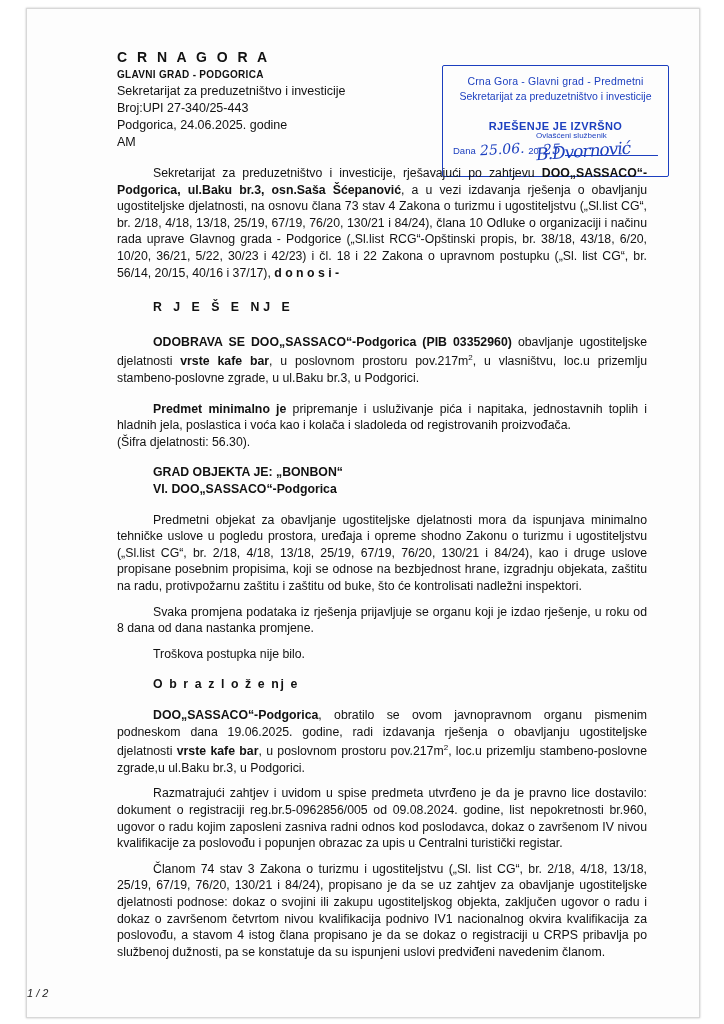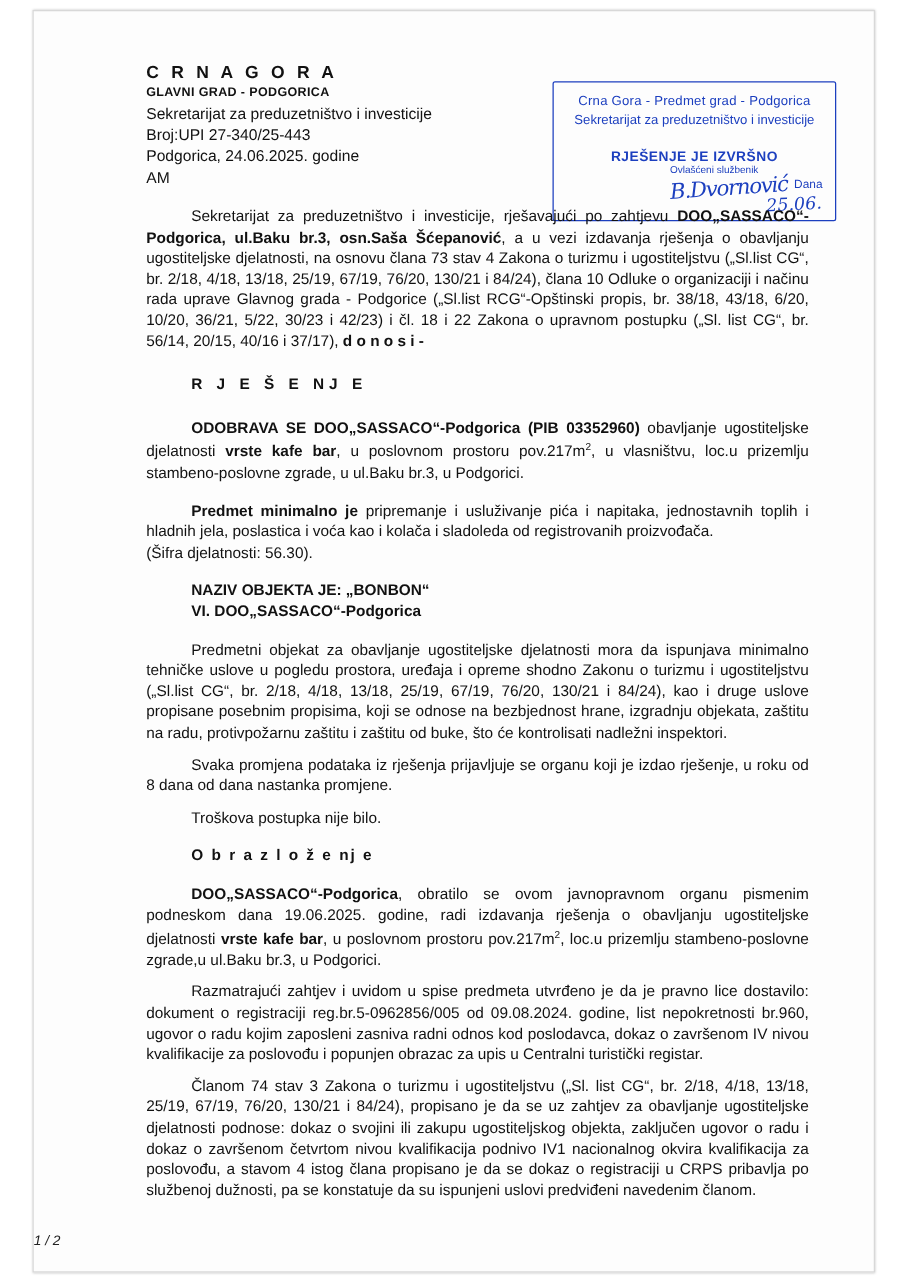--- a/index.html
+++ b/index.html
@@ -51,21 +51,20 @@
   .stamp .l1 { font-size: 10.5px; margin-top: 9px; letter-spacing: .2px; }
   .stamp .l2 { font-size: 10.5px; margin-top: 3px; }
   .stamp .l3 { font-size: 11px; margin-top: 18px; font-weight: bold; letter-spacing: .4px; }
   .stamp .row {
     display: flex;
     align-items: flex-end;
     gap: 4px;
     margin-top: 10px;
     padding: 0 10px;
     font-size: 9.5px;
-    flex-direction: column;
   }
   .stamp .hand {
     font-family: "DejaVu Serif", serif;
     font-style: italic;
     font-size: 14px;
     line-height: 1;
     transform: rotate(-3deg);
   }
   .stamp .line { flex: 1; border-bottom: 1px solid #1c3fbf; height: 12px; }
   .stamp .sigwrap {
@@ -118,21 +117,21 @@
   }
   sup { font-size: 8px; vertical-align: super; }
 </style>
 </head>
 <body>
 
 <div class="page">
   <div class="sheet">
 
     <div class="stamp">
-      <div class="l1">Crna Gora - Predmet grad - Podgorica</div>
+      <div class="l1">Crna Gora - Glavni grad - Predmetni</div>
       <div class="l2">Sekretarijat za preduzetništvo i investicije</div>
       <div class="l3">RJEŠENJE JE IZVRŠNO</div>
       <div class="row">
         <span>Dana</span>
         <span class="hand">25.06.</span>
         <span>20</span>
         <span class="hand">25</span>
         <span class="line"></span>
       </div>
       <div class="sigwrap">
@@ -164,21 +163,21 @@
 
       <p class="body"><b>ODOBRAVA SE DOO„SASSACO“-Podgorica (PIB 03352960)</b><span> obavljanje ugostiteljske djelatnosti </span><b>vrste kafe bar</b><span>, u poslovnom prostoru pov.217m</span><sup>2</sup><span>, u vlasništvu, loc.u prizemlju stambeno-poslovne zgrade, u ul.Baku br.3, u Podgorici.</span></p>
 
       <div class="gap-m"></div>
 
       <p class="body"><b>Predmet minimalno je</b><span> pripremanje i usluživanje pića i napitaka, jednostavnih toplih i hladnih jela, poslastica i voća kao i kolača i sladoleda od registrovanih proizvođača.</span></p>
       <p class="body noind">(Šifra djelatnosti: 56.30).</p>
 
       <div class="gap-m"></div>
 
-      <p class="body noind" style="padding-left:36px"><b>NAZIV OBJEKTA JE: „BONBON“</b></p>
+      <p class="body noind" style="padding-left:36px"><b>GRAD OBJEKTA JE: „BONBON“</b></p>
       <p class="body noind" style="padding-left:36px"><b>VI. DOO„SASSACO“-Podgorica</b></p>
 
       <div class="gap-m"></div>
 
       <p class="body">Predmetni objekat za obavljanje ugostiteljske djelatnosti mora da ispunjava  minimalno tehničke uslove u pogledu prostora, uređaja i opreme shodno Zakonu o turizmu i ugostiteljstvu („Sl.list CG“, br. 2/18, 4/18, 13/18, 25/19, 67/19, 76/20, 130/21 i 84/24), kao i druge uslove propisane posebnim propisima, koji se odnose na bezbjednost hrane, izgradnju objekata, zaštitu na radu, protivpožarnu zaštitu i zaštitu od buke, što će kontrolisati nadležni inspektori.</p>
       <div class="gap-s"></div>
       <p class="body">Svaka promjena podataka iz rješenja prijavljuje se organu koji je izdao rješenje, u roku od 8 dana od dana nastanka promjene.</p>
       <div class="gap-s"></div>
       <p class="body">Troškova postupka nije bilo.</p>
 

